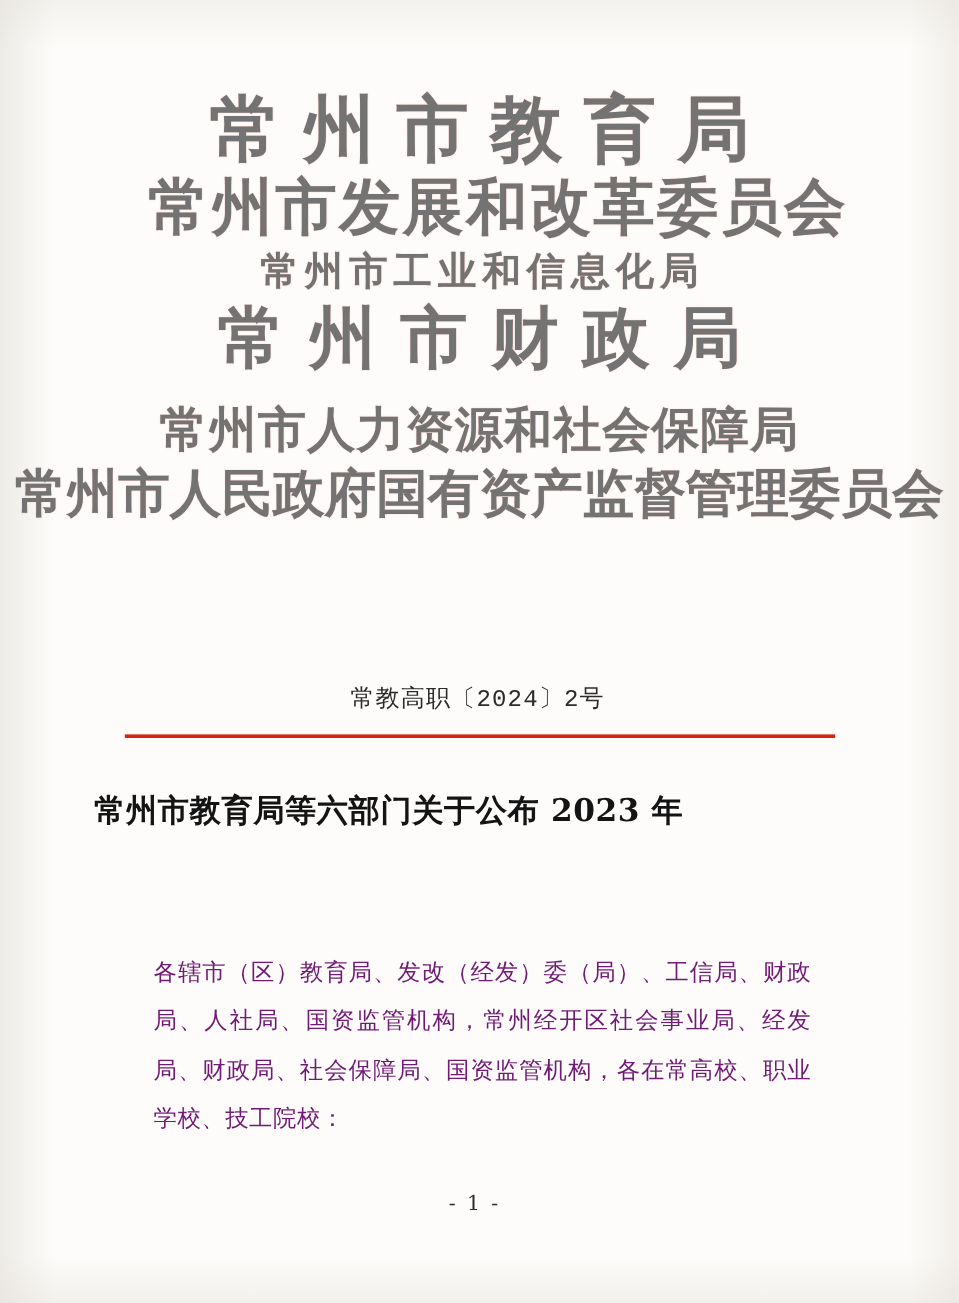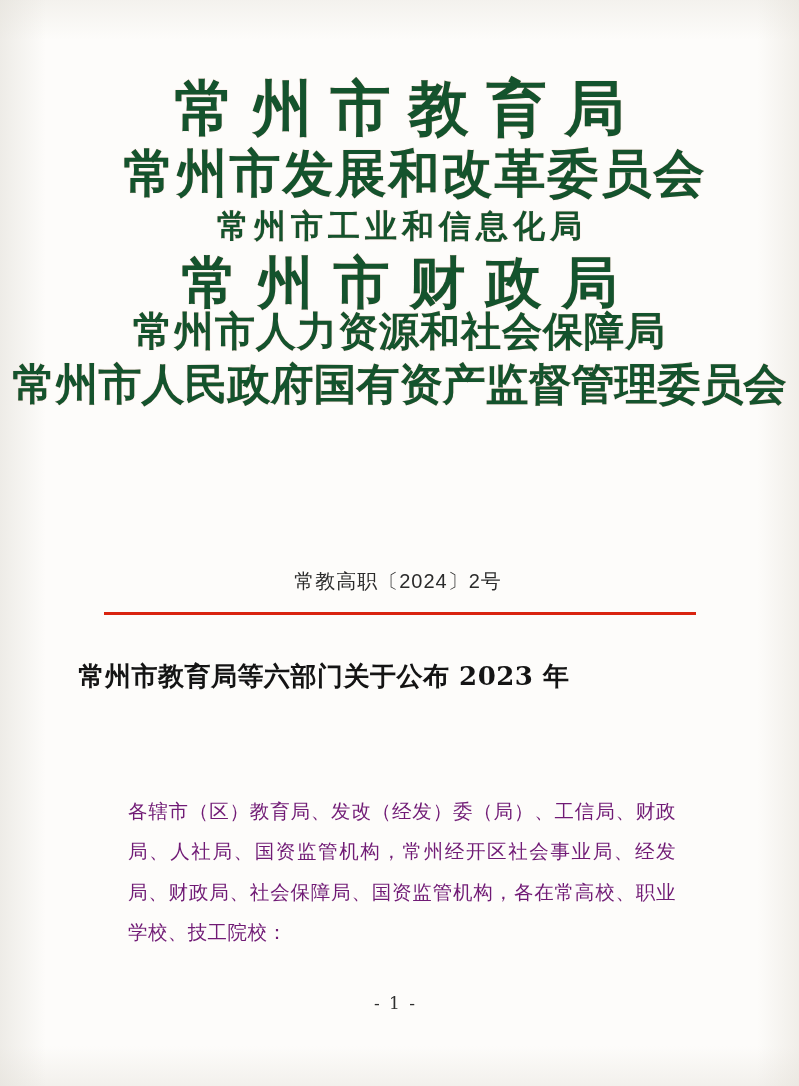--- a/index.html
+++ b/index.html
@@ -33,21 +33,21 @@
   }
 
   .header-block {
     position: absolute;
     top: 78px;
     left: 0;
     width: 799px;
     text-align: center;
   }
   .org-line {
-    color: #14532d;
+    color: #737373;
     font-family: "DejaVu Serif", "Liberation Serif", serif;
     font-weight: bold;
     line-height: 1.0;
     white-space: nowrap;
     text-shadow: 0 0 1px rgba(217,36,15,0.35);
   }
   .org-1 {
     font-size: 60px;
     letter-spacing: 18px;
     padding-left: 18px;
@@ -62,39 +62,39 @@
   .org-3 {
     font-size: 32px;
     letter-spacing: 5px;
     padding-left: 5px;
     margin-bottom: 12px;
   }
   .org-4 {
     font-size: 56px;
     letter-spacing: 20px;
     padding-left: 20px;
-    margin-bottom: 1px;
+    margin-bottom: 29px;
   }
   .org-5 {
     font-size: 40px;
     letter-spacing: 1px;
     margin-bottom: 12px;
   }
   .org-6 {
     font-size: 43px;
     letter-spacing: 0px;
   }
 
   .doc-number {
     position: absolute;
     top: 568px;
     left: 0;
     width: 796px;
     text-align: center;
-    font-family: Liberation Sans, sans-serif;
+    font-family: Liberation Mono, monospace;
     font-size: 20px;
     color: #2b2b2b;
     letter-spacing: 1px;
   }
 
   .red-rule {
     position: absolute;
     top: 612px;
     left: 104px;
     width: 592px;

